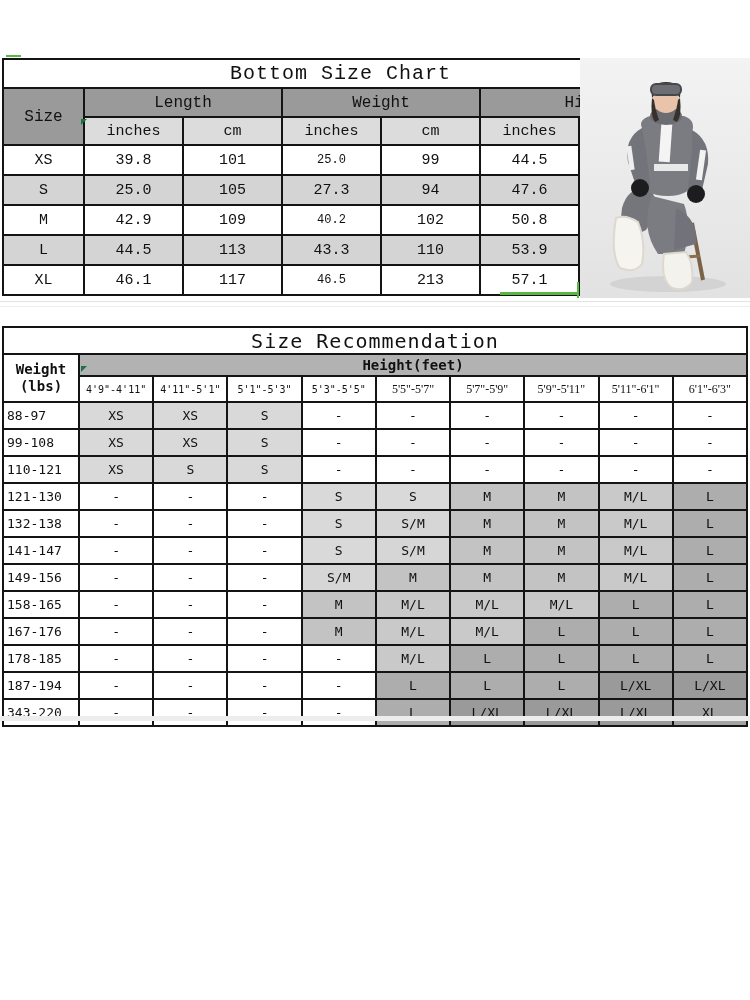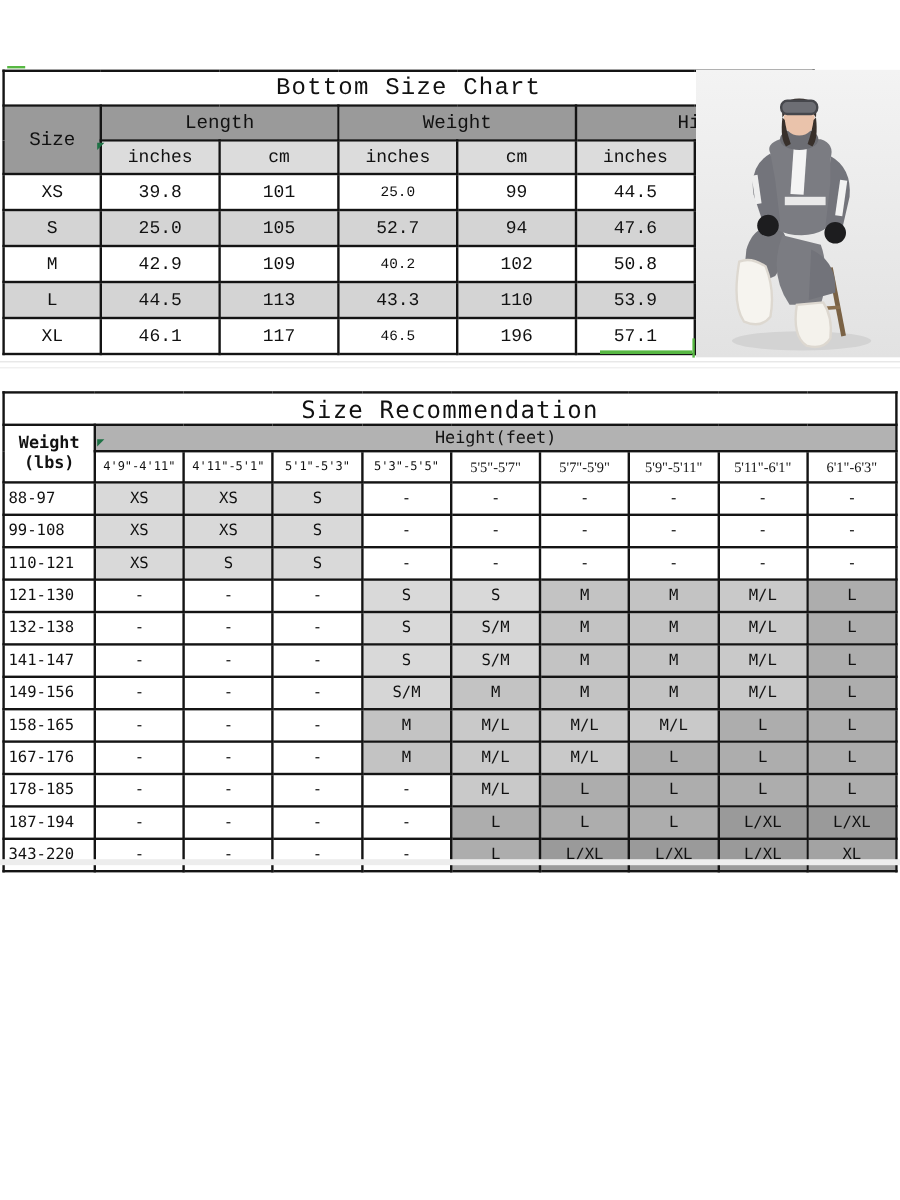--- a/index.html
+++ b/index.html
@@ -16,21 +16,21 @@
   #t1 .units th{background:#dcdcdc;font-size:15px;height:26px;}
   #t1 tbody td{font-size:15px;height:28px;}
   #t1 tbody td.small{font-size:12px;}
   #t1 tbody tr.alt td{background:#d4d4d4;}
 
   
   #t2{left:2px;top:326px;width:746px;}
   #t2 .title-cell{background:#fff;font-size:20px;height:25px;letter-spacing:1px;}
   #t2 .wth{background:#fff;}
   #t2 .wth div{font-weight:bold;font-size:14px;line-height:1.2;}
-  #t2 .banner{background:#b2b2b2;font-weight:normal;font-size:14px;height:20px;}
+  #t2 .banner{background:#b2b2b2;font-weight:bold;font-size:14px;height:20px;}
   #t2 #t2-height-row th{background:#ffffff;height:24px;}
   #t2 #t2-height-row th.hm{font-size:10px;}
   #t2 #t2-height-row th.hs{font-size:12px;font-family:"Liberation Serif","DejaVu Serif",serif;}
   #t2 tbody td{font-size:13px;height:25px;background:#fff;}
   #t2 tbody td.wt{text-align:left;padding-left:3px;font-size:13px;background:#fff;}
 
   
   .photo{position:absolute;left:580px;top:58px;width:170px;height:240px;}
 
   
@@ -86,21 +86,21 @@
           <td>101</td>
           <td class="small">25.0</td>
           <td>99</td>
           <td>44.5</td>
           <td>113</td>
         </tr>
         <tr class="alt">
           <td>S</td>
           <td>25.0</td>
           <td>105</td>
-          <td>52.7</td>
+          <td>27.3</td>
           <td>94</td>
           <td>47.6</td>
           <td>121</td>
         </tr>
         <tr>
           <td>M</td>
           <td>42.9</td>
           <td>109</td>
           <td class="small">40.2</td>
           <td>102</td>
@@ -114,21 +114,21 @@
           <td>43.3</td>
           <td>110</td>
           <td>53.9</td>
           <td>137</td>
         </tr>
         <tr>
           <td>XL</td>
           <td>46.1</td>
           <td>117</td>
           <td class="small">46.5</td>
-          <td>196</td>
+          <td>213</td>
           <td>57.1</td>
           <td>145</td>
         </tr>
       </tbody>
   </table>
 
   <div class="photo">
     <svg width="170" height="240" viewBox="0 0 170 240" xmlns="http://www.w3.org/2000/svg">
       <defs>
         <linearGradient id="bgg" x1="0" y1="0" x2="0" y2="1">

